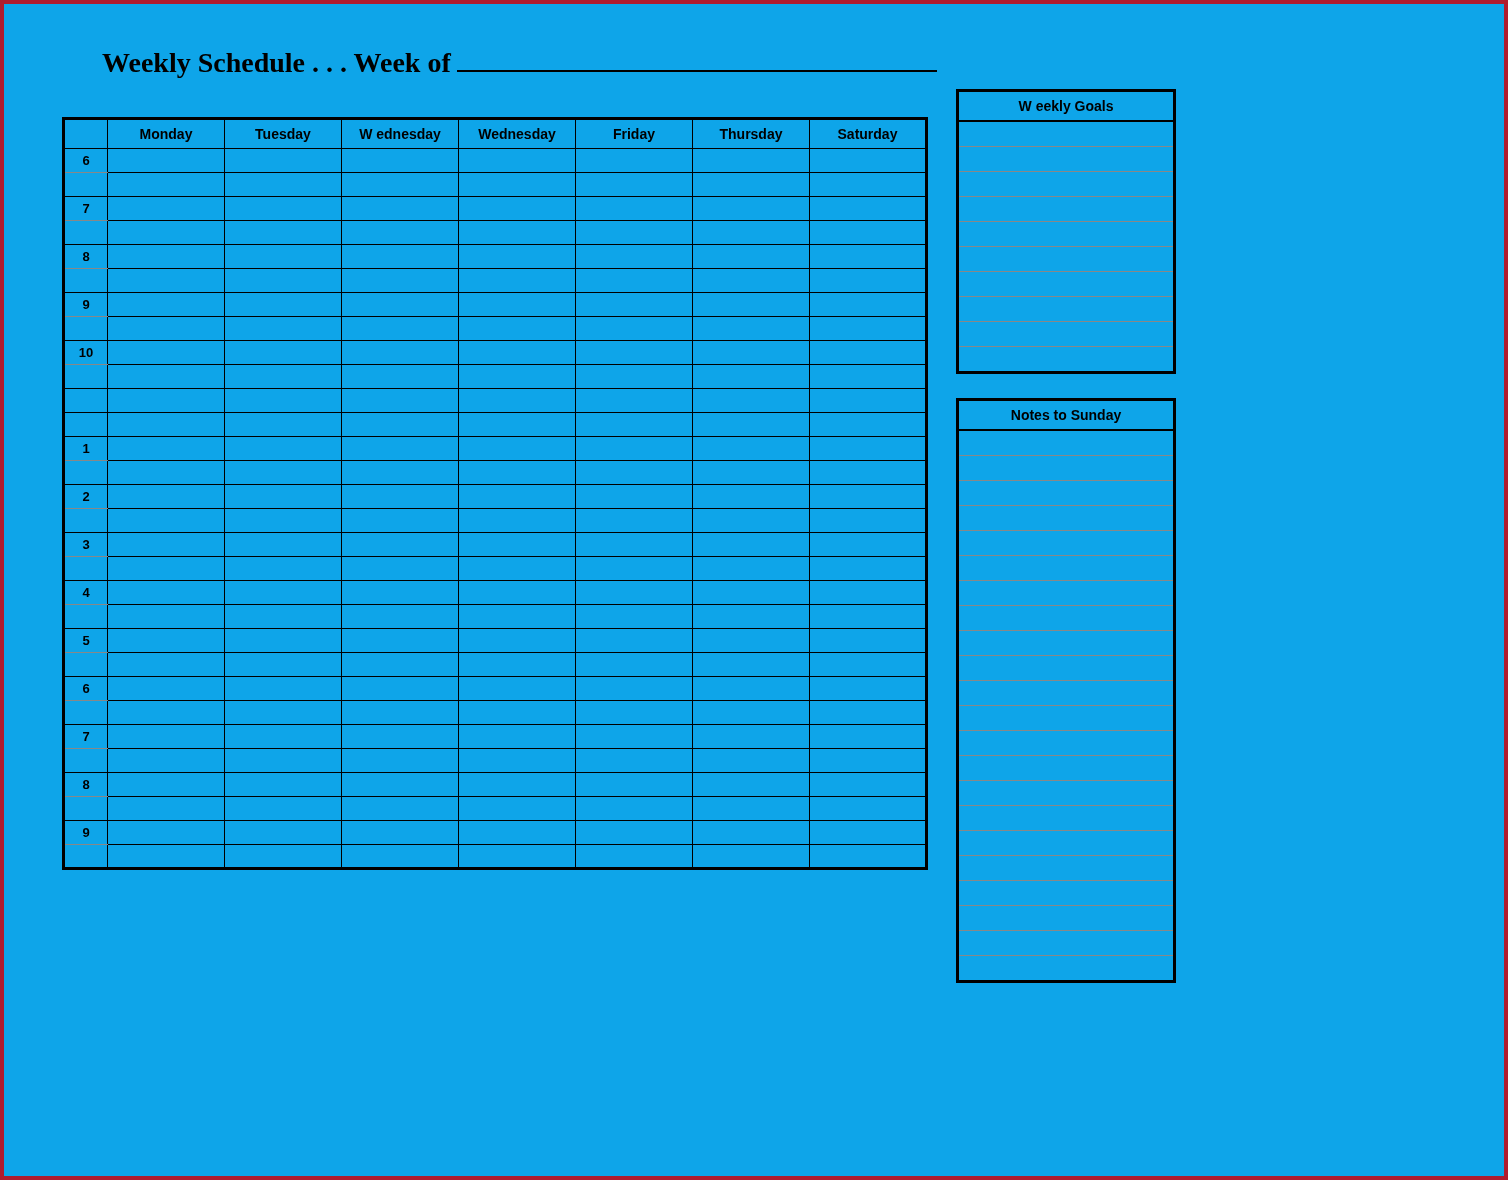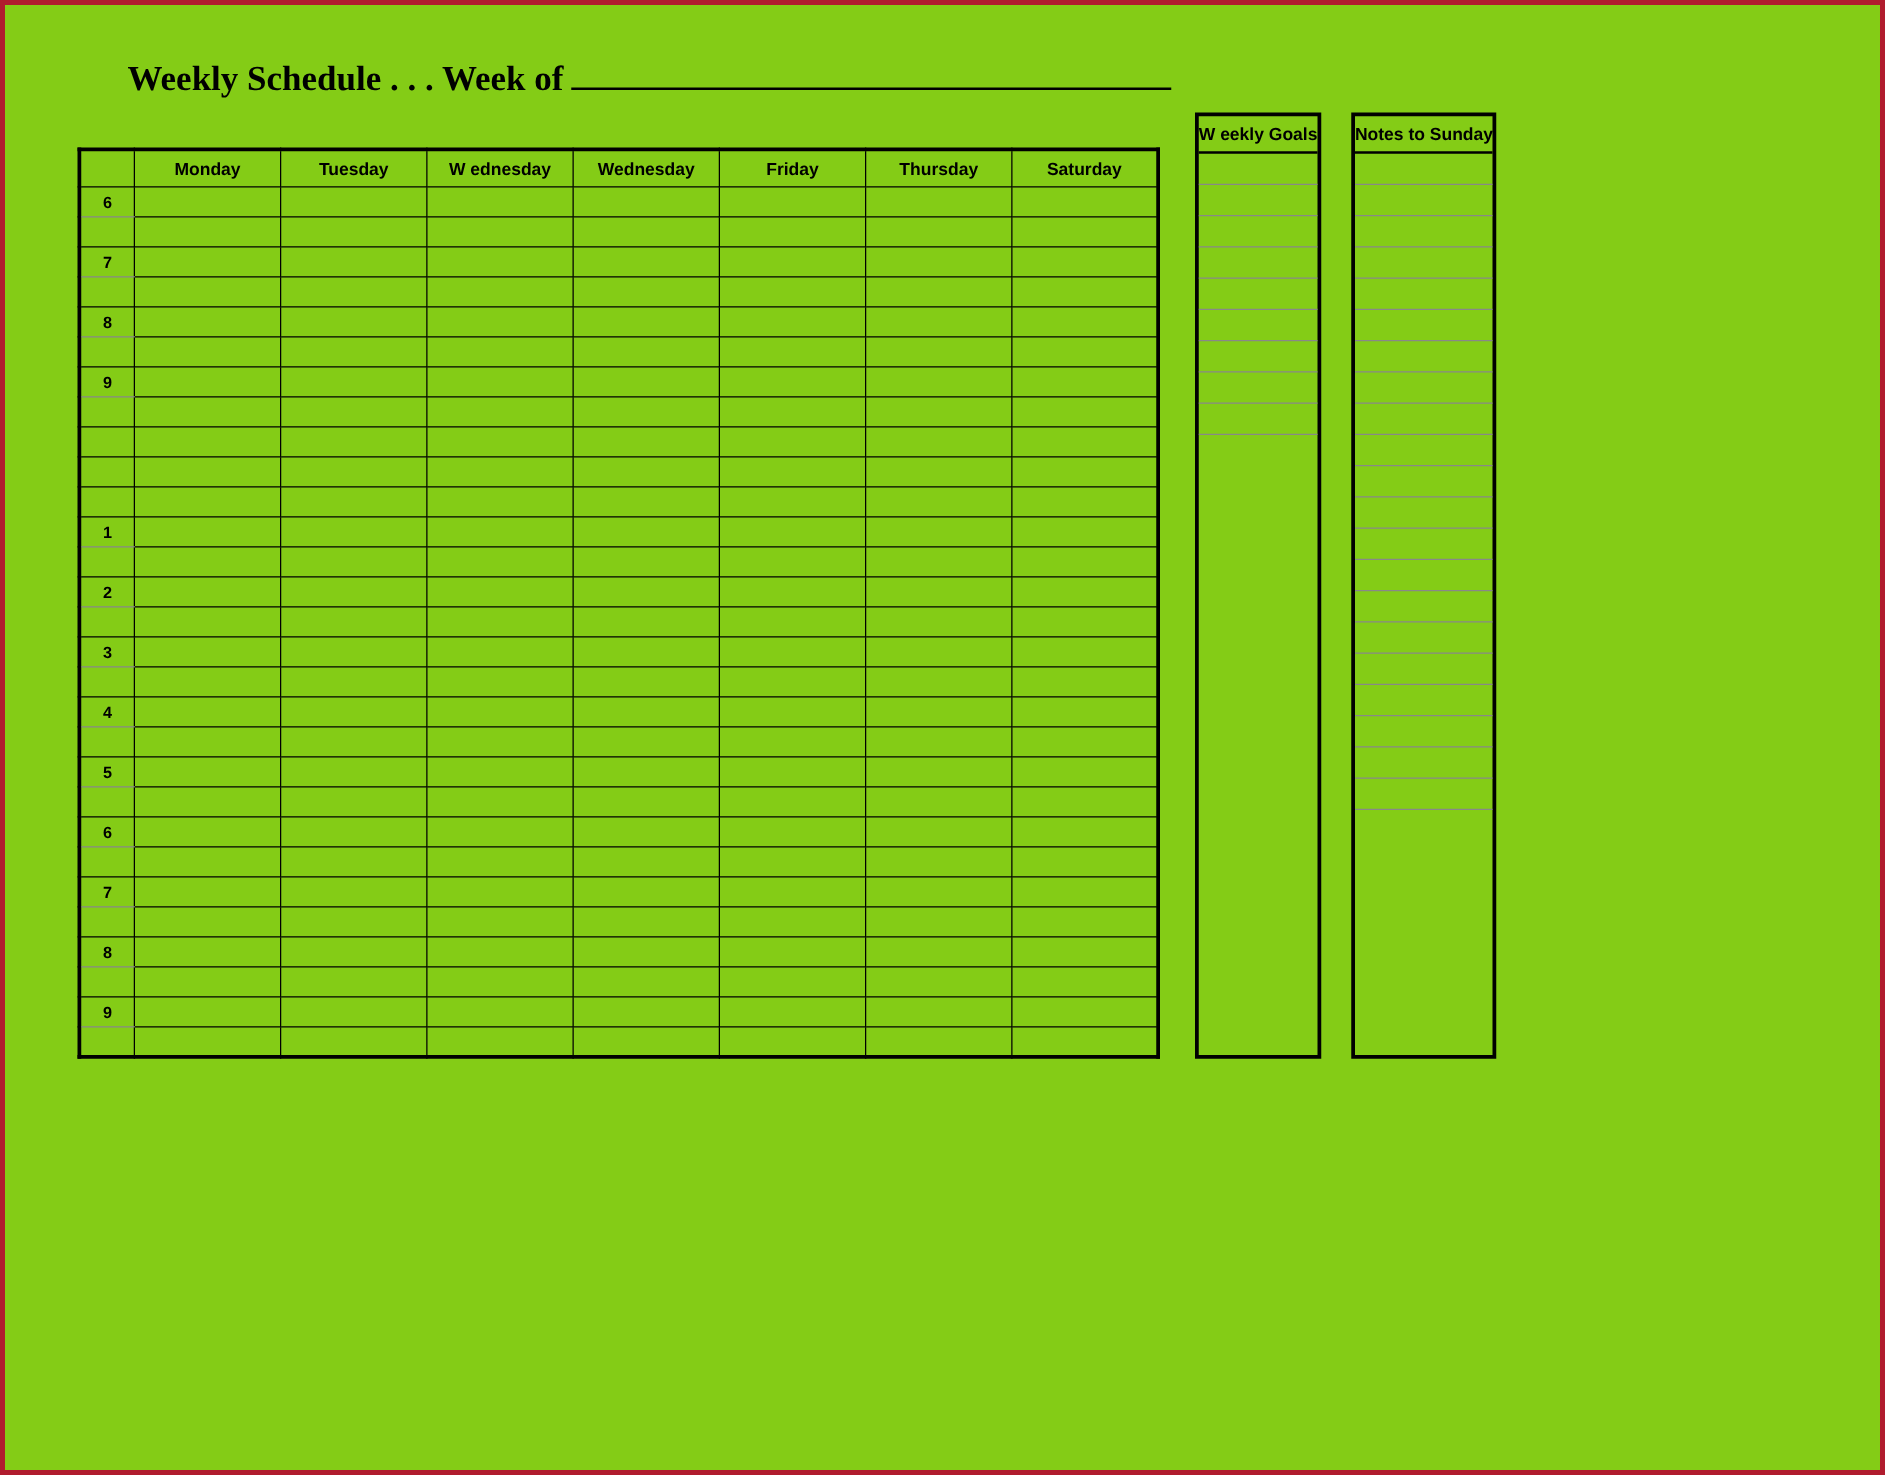--- a/index.html
+++ b/index.html
@@ -6,21 +6,21 @@
     margin: 0;
     padding: 0;
     background: #fff;
     font-family: Verdana, Geneva, sans-serif;
   }
   .outer-frame {
     width: 1508px;
     height: 1180px;
     box-sizing: border-box;
     border: 4px solid #b01c2e;
-    background: #84cc16;
+    background: #0ea5e9;
     position: relative;
   }
   .page {
     position: absolute;
     left: 58px;
     top: 40px;
     right: 50px;
     bottom: 40px;
   }
   .title-row {
@@ -76,21 +76,21 @@
   table.schedule td.hour-label {
     font-size: 13px;
     font-weight: bold;
     text-align: center;
     font-family: Verdana, Geneva, sans-serif;
     border-bottom: 1px solid #000;
   }
   .side-col {
     flex: 0 0 220px;
     display: flex;
-    flex-direction: row;
+    flex-direction: column;
     gap: 24px;
   }
   .side-box {
     border: 3px solid #000;
   }
   .side-box-title {
     border-bottom: 2px solid #000;
     height: 28px;
     font-size: 14px;
     font-weight: bold;
@@ -209,20 +209,30 @@
                 <td class="hour-label" style="border-top: 1px solid rgb(136, 136, 136);"></td>
                 <td></td>
                 <td></td>
                 <td></td>
                 <td></td>
                 <td></td>
                 <td></td>
                 <td></td>
               </tr>
               <tr>
+                <td class="hour-label" style="border-bottom: 1px solid rgb(136, 136, 136);">10</td>
+                <td></td>
+                <td></td>
+                <td></td>
+                <td></td>
+                <td></td>
+                <td></td>
+                <td></td>
+              </tr>
+              <tr>
                 <td class="hour-label" style="border-top: 1px solid rgb(136, 136, 136);"></td>
                 <td></td>
                 <td></td>
                 <td></td>
                 <td></td>
                 <td></td>
                 <td></td>
                 <td></td>
               </tr>
               <tr>

